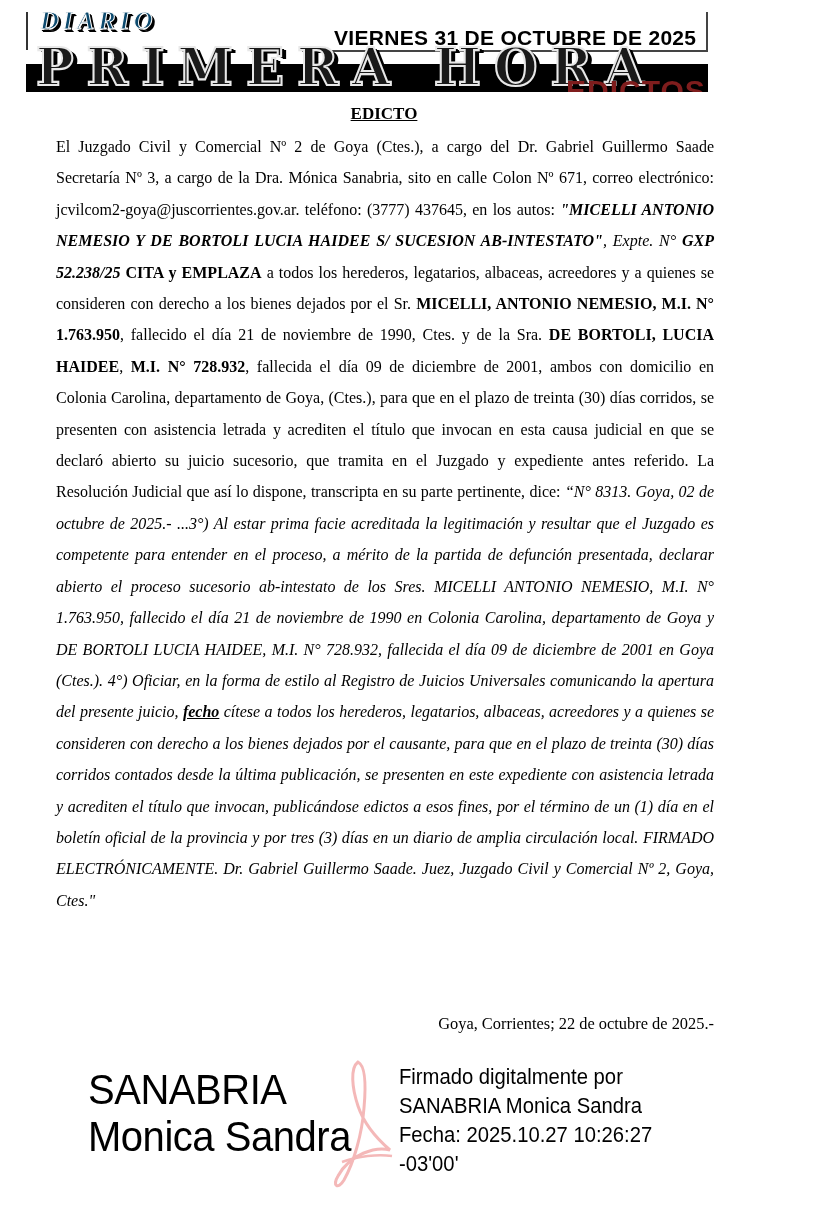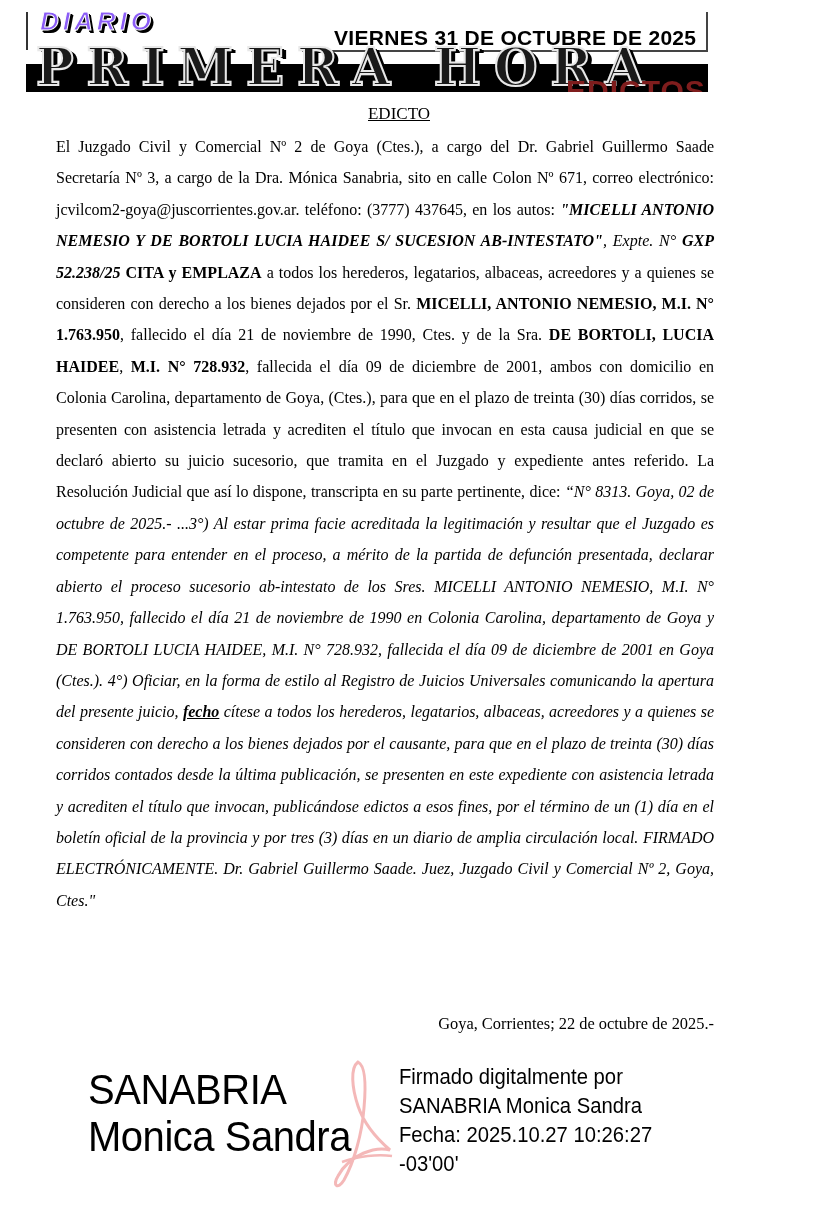--- a/index.html
+++ b/index.html
@@ -7,33 +7,33 @@
   body { position: relative; font-family: "Liberation Serif", serif; color: #000; }
 
   
   .masthead { position: absolute; left: 26px; top: 12px; width: 684px; height: 80px; }
   .masthead .frame-left { position: absolute; left: 0; top: 0; width: 2px; height: 38px; background: #333; }
   .masthead .frame-top-date { position: absolute; left: 300px; top: 0; width: 382px; height: 40px;
      border: 2px solid #444; border-top: none; border-left: none; background: #fff; }
   .masthead .black-bar { position: absolute; left: 0; top: 52px; width: 682px; height: 28px; background: #000; }
   .masthead .date { position: absolute; left: 308px; top: 14px; font-family: "Liberation Sans", sans-serif;
      font-weight: bold; font-size: 21px; letter-spacing: 0.3px; color: #000; white-space: nowrap; }
-  .masthead .brand-small { position: absolute; left: 14px; top: -6px; font-family: Liberation Sans, sans-serif;
-     font-weight: bold; font-style: italic; font-size: 26px; letter-spacing: 4px; color: #8b5cf6;
+  .masthead .brand-small { position: absolute; left: 14px; top: -6px; font-family: Liberation Serif, serif;
+     font-weight: bold; font-style: italic; font-size: 26px; letter-spacing: 4px; color: #0c4a6e;
      -webkit-text-stroke: 1px #fff; text-shadow: 2px 2px 0 #000, 3px 3px 0 #000; height: 28px; overflow: hidden; line-height: 30px; }
   .masthead .brand-big { position: absolute; left: 10px; top: 30px; font-family: "DejaVu Serif", serif;
      font-weight: bold; font-size: 50px; letter-spacing: 13px; color: #1a1a1a; line-height: 50px;
      height: 50px; overflow: hidden; -webkit-text-stroke: 2px #e8e8e8;
      text-shadow: 3px 2px 0 #000, 5px 3px 0 #000; white-space: nowrap; transform: scaleY(1.05); }
   .masthead .section-label { position: absolute; left: 540px; top: 62px; font-family: "Liberation Sans", sans-serif;
      font-weight: bold; font-size: 30px; color: #7f1d1d; letter-spacing: 1px; height: 18px; overflow: hidden; line-height: 34px; }
 
   
-  .title { position: absolute; left: 0; width: 768px; top: 104px; text-align: center; font-weight: normal;
-     font-size: 17px; text-decoration: underline; margin-left: 15px; }
+  .title { position: absolute; left: 0; width: 768px; top: 104px; text-align: center; font-weight: bold;
+     font-size: 17px; text-decoration: underline; }
   .content { position: absolute; left: 56px; top: 131px; width: 658px; font-size: 16px; line-height: 31.4px;
      text-align: justify; }
   .content p { text-align: justify; }
   .content b { font-weight: bold; }
   .content i { font-style: italic; }
   .content .u { text-decoration: underline; font-weight: bold; font-style: italic; }
   .closing { position: absolute; right: 126px; top: 1014px; font-size: 16.4px; white-space: nowrap; }
 
   
   .sig-name { position: absolute; left: 88px; top: 1066px; font-family: "Liberation Sans", sans-serif;

